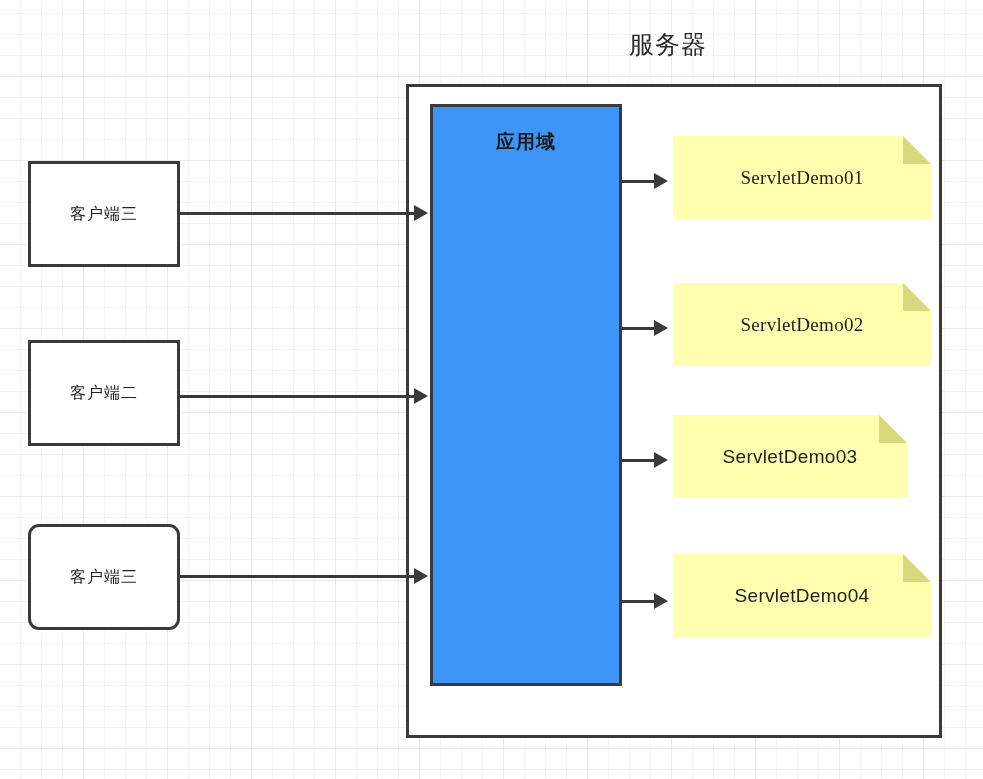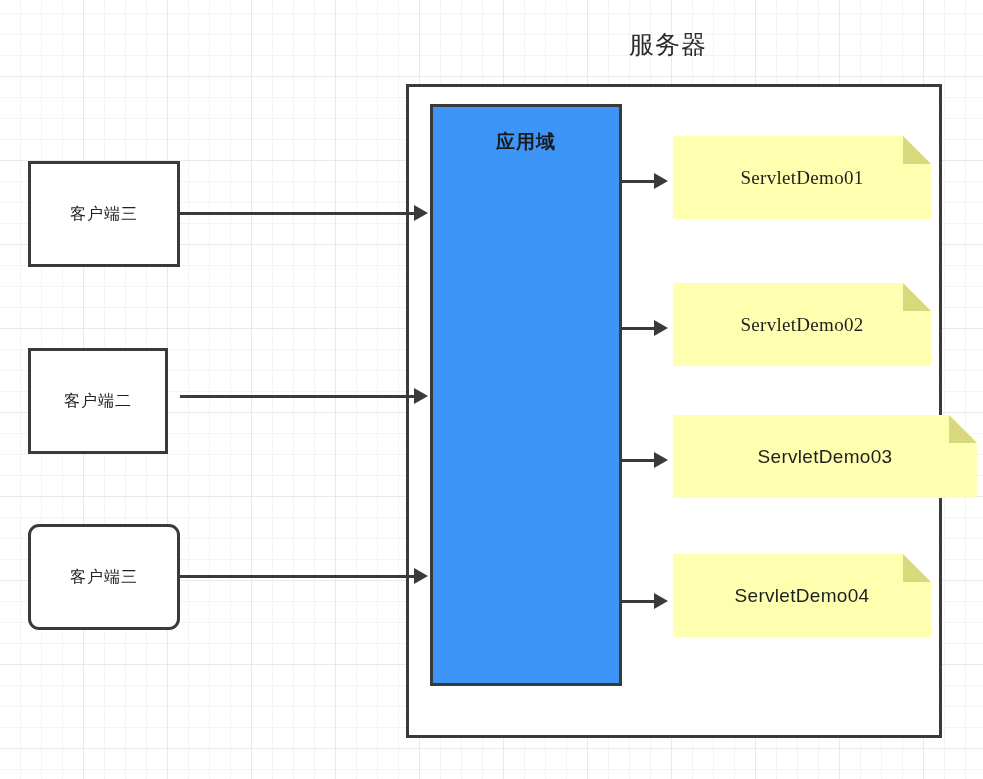--- a/index.html
+++ b/index.html
@@ -125,21 +125,21 @@
 
   <div class="server-box" style="left:406px; top:84px; width:536px; height:654px;"></div>
 
   <div class="app-domain" style="left:430px; top:104px; width:192px; height:582px;">
     <div class="app-domain-label">应用域</div>
   </div>
 
   <div class="client-box" style="left:28px; top:161px; width:152px; height:106px;">
     <span class="client-label">客户端三</span>
   </div>
-  <div class="client-box" style="left:28px; top:348px; width:140px; height:106px;">
+  <div class="client-box" style="left:28px; top:340px; width:152px; height:106px;">
     <span class="client-label">客户端二</span>
   </div>
   <div class="client-box" style="left:28px; top:524px; width:152px; height:106px;border-radius:11px;">
     <span class="client-label">客户端三</span>
   </div>
 
   <div class="edge-line" style="left:180px; top:212px; width:236px;"></div>
   <div class="arrow-head" style="left:414px; top:205px;"></div>
 
   <div class="edge-line" style="left:180px; top:395px; width:236px;"></div>
@@ -165,21 +165,21 @@
     <div class="note-fold"></div>
     <div class="note-label">ServletDemo01</div>
   </div>
 
   <div class="note" style="left:673px; top:283px; width:258px; height:83px;font-family:Liberation Serif, serif;">
     <div class="note-body"></div>
     <div class="note-fold"></div>
     <div class="note-label">ServletDemo02</div>
   </div>
 
-  <div class="note" style="left:673px; top:415px; width:304px; height:83px;">
+  <div class="note" style="left:673px; top:415px; width:234px; height:83px;">
     <div class="note-body"></div>
     <div class="note-fold"></div>
     <div class="note-label">ServletDemo03</div>
   </div>
 
   <div class="note" style="left:673px; top:554px; width:258px; height:83px;">
     <div class="note-body"></div>
     <div class="note-fold"></div>
     <div class="note-label">ServletDemo04</div>
   </div>

